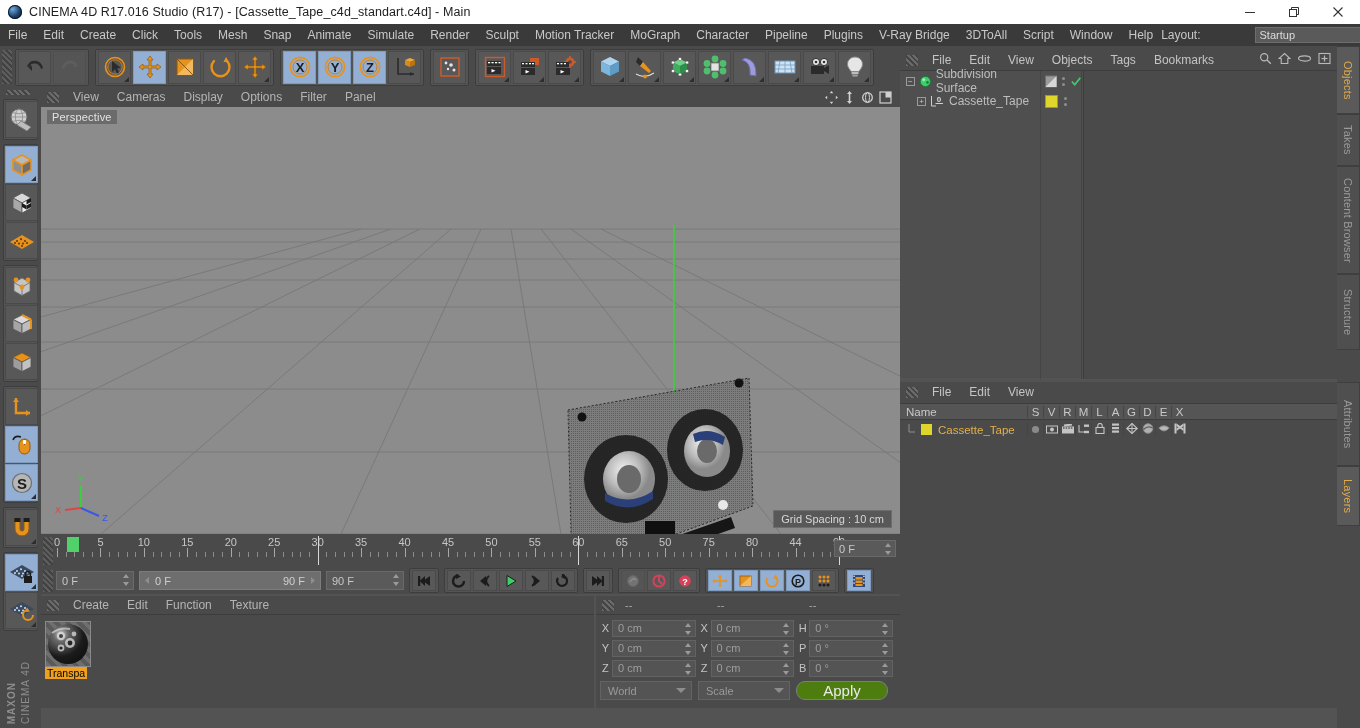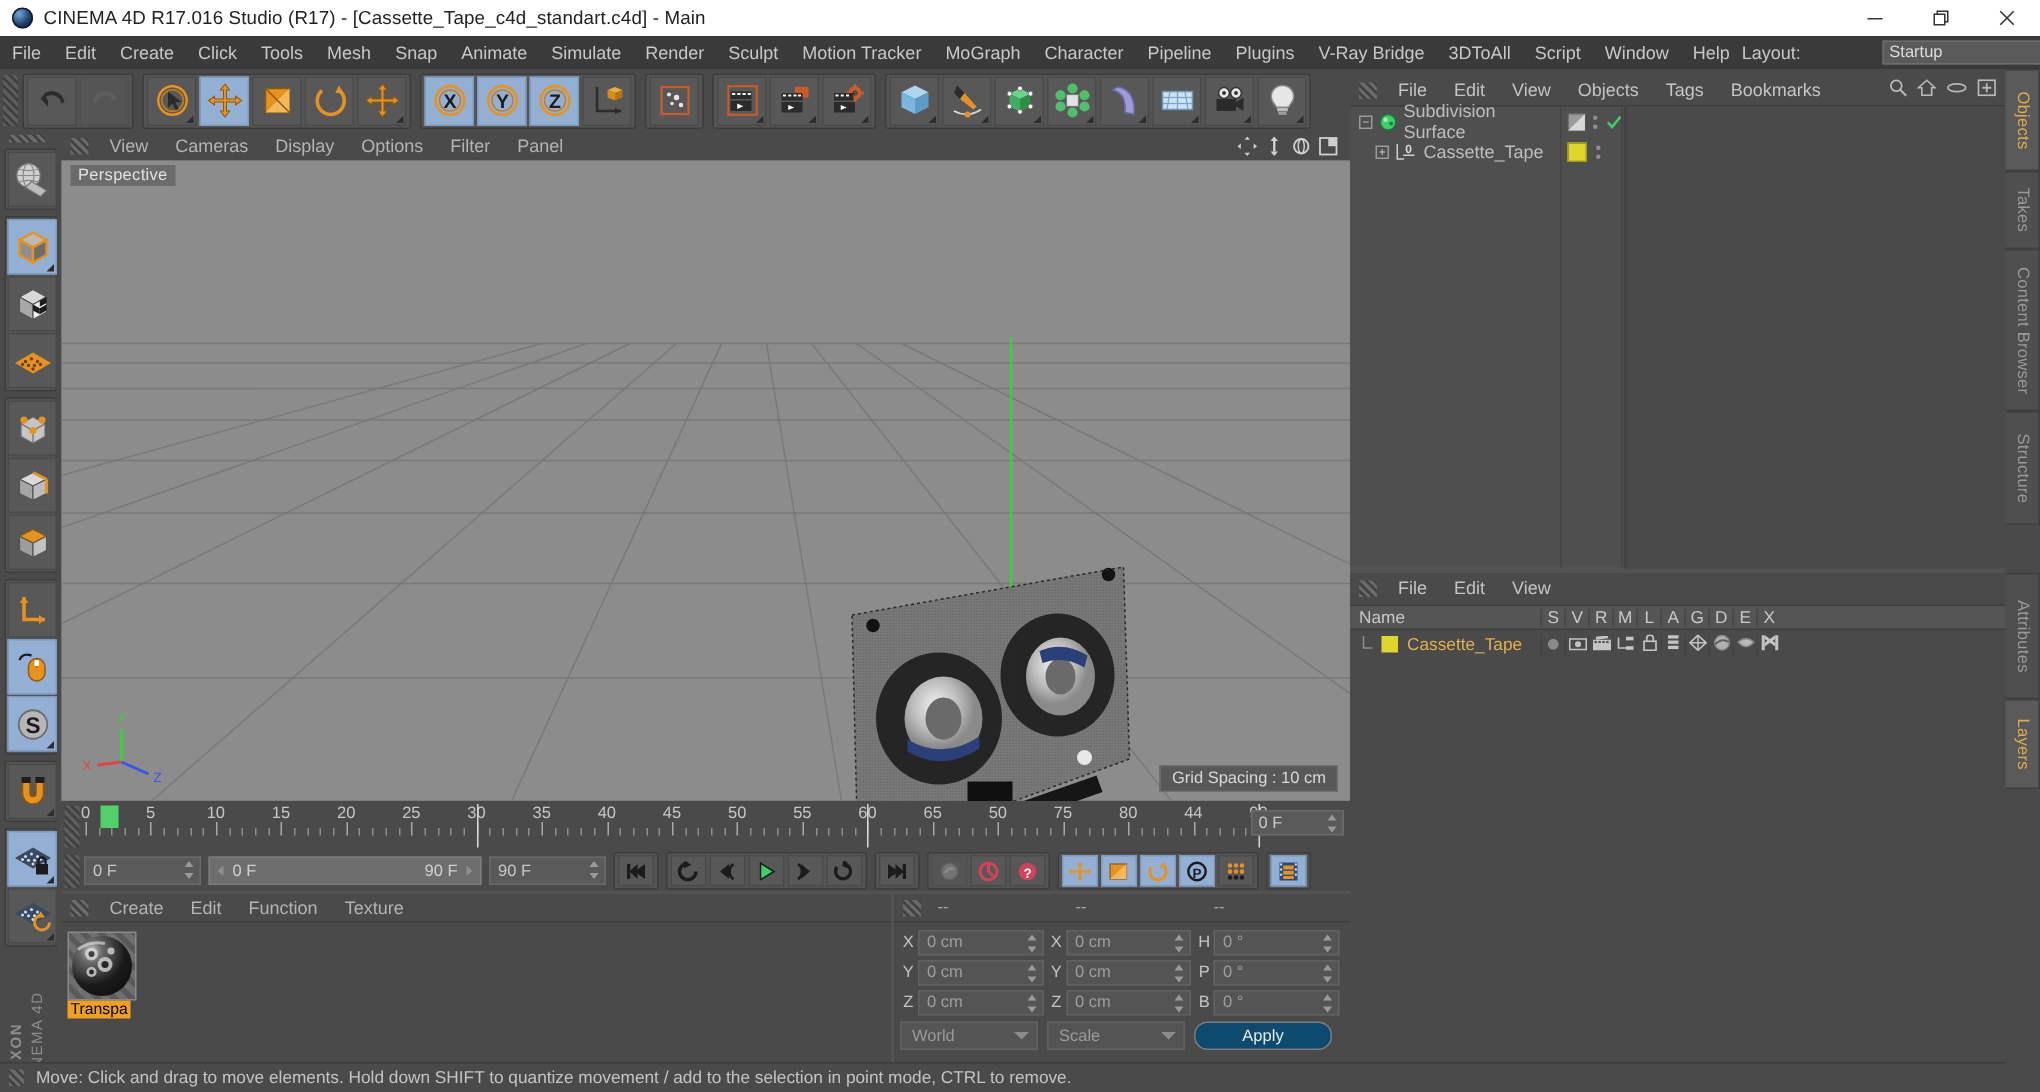--- a/index.html
+++ b/index.html
@@ -157,22 +157,22 @@
   .co-dash{ width:92px; text-align:left; padding-left:6px; }
   .co-rows{ padding:3px 4px 0 4px; }
   .co-row{ display:flex; align-items:center; height:20px; }
   .co-ax{ width:11px; color:#c4c4c4; font-size:11px; text-align:center; }
   .co-in{ width:84px; height:17px; background:#545454; border:1px solid #626262; color:#9d9d9d;
           font-size:11px; padding-left:5px; display:flex; align-items:center; position:relative; margin:0 3px 0 1px; }
   .co-bot{ display:flex; align-items:center; padding:3px 4px 0 4px; gap:6px; }
   .co-sel{ width:92px; height:19px; background:#545454; border:1px solid #636363; color:#9a9a9a;
            font-size:11px; padding-left:7px; display:flex; align-items:center; position:relative; }
   .co-sel .arr{ position:absolute; right:5px; top:6px; border-left:5px solid transparent; border-right:5px solid transparent; border-top:5px solid #8c8c8c; }
-  .co-apply{ width:92px; height:19px; background:#0c4a6e; border:1px solid #7d7d7d; border-radius:9px;
-             color:#eaeaea; font-size:11px; display:flex; align-items:center; justify-content:center; }
+  .co-apply{ width:92px; height:19px; background:#4d7c0f; border:1px solid #7d7d7d; border-radius:9px;
+             color:#eaeaea; font-size:15px; display:flex; align-items:center; justify-content:center; }
 
   
   .objpanel{ position:absolute; left:900px; top:50px; width:437px; height:328px; background:#4a4a4a; }
   .om-menu{ height:20px; display:flex; align-items:center; }
   .om-menu .mi{ padding:0 9px; font-size:12px; color:#c4c4c4; line-height:20px; }
   .om-icons{ margin-left:auto; display:flex; align-items:center; gap:6px; padding-right:6px; }
   .om-body{ position:absolute; left:0; top:20px; width:437px; height:308px; background:#4f4f4f;
             border-top:1px solid #3d3d3d; }
   .om-tree{ position:absolute; left:0; top:0; width:140px; height:308px; }
   .om-col{ position:absolute; left:140px; top:0; width:42px; height:308px; border-left:1px solid #454545; border-right:1px solid #454545; }
@@ -1403,18 +1403,14 @@
         <span>Structure</span>
       </div>
     <div class="rtab" style="position:absolute;top:336px;height:84px">
         <span>Attributes</span>
       </div>
     <div class="rtab act" style="position:absolute;top:420px;height:60px">
         <span>Layers</span>
       </div>
   </div>
 
-  <div class="statusbar">
-    <div class="sb-grip"></div>
-    <div class="sb-text">Move: Click and drag to move elements. Hold down SHIFT to quantize movement / add to the selection in point mode, CTRL to remove.</div>
-  </div>
 
 </div>
 
 </body></html>

